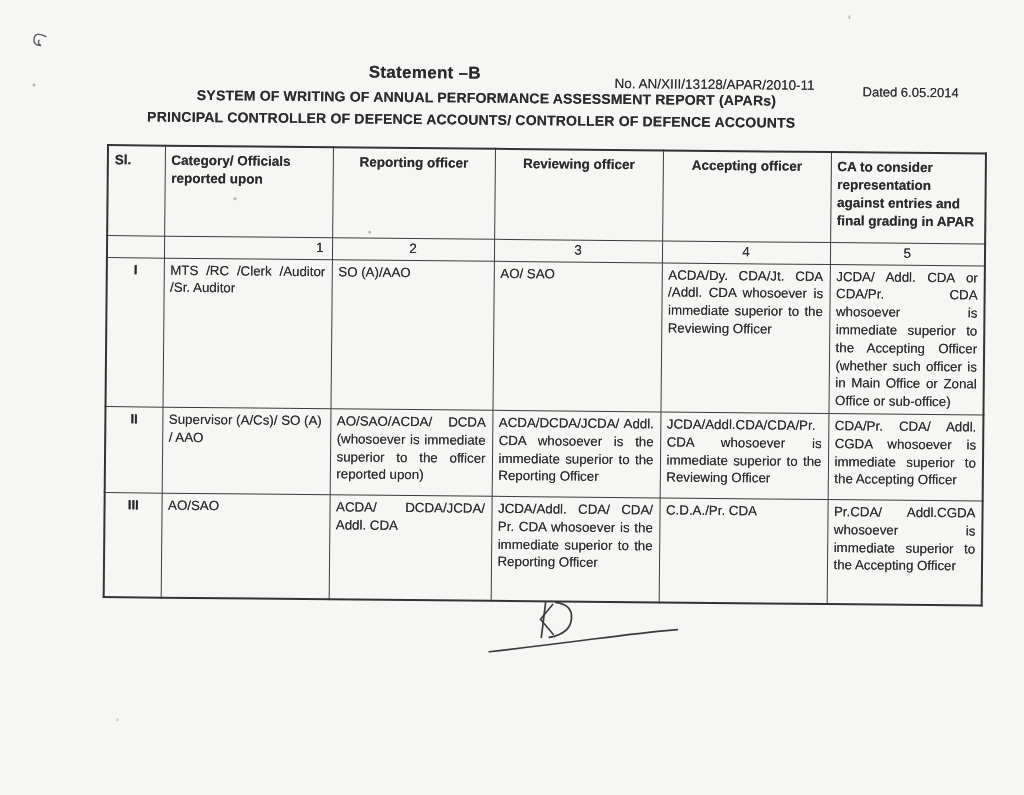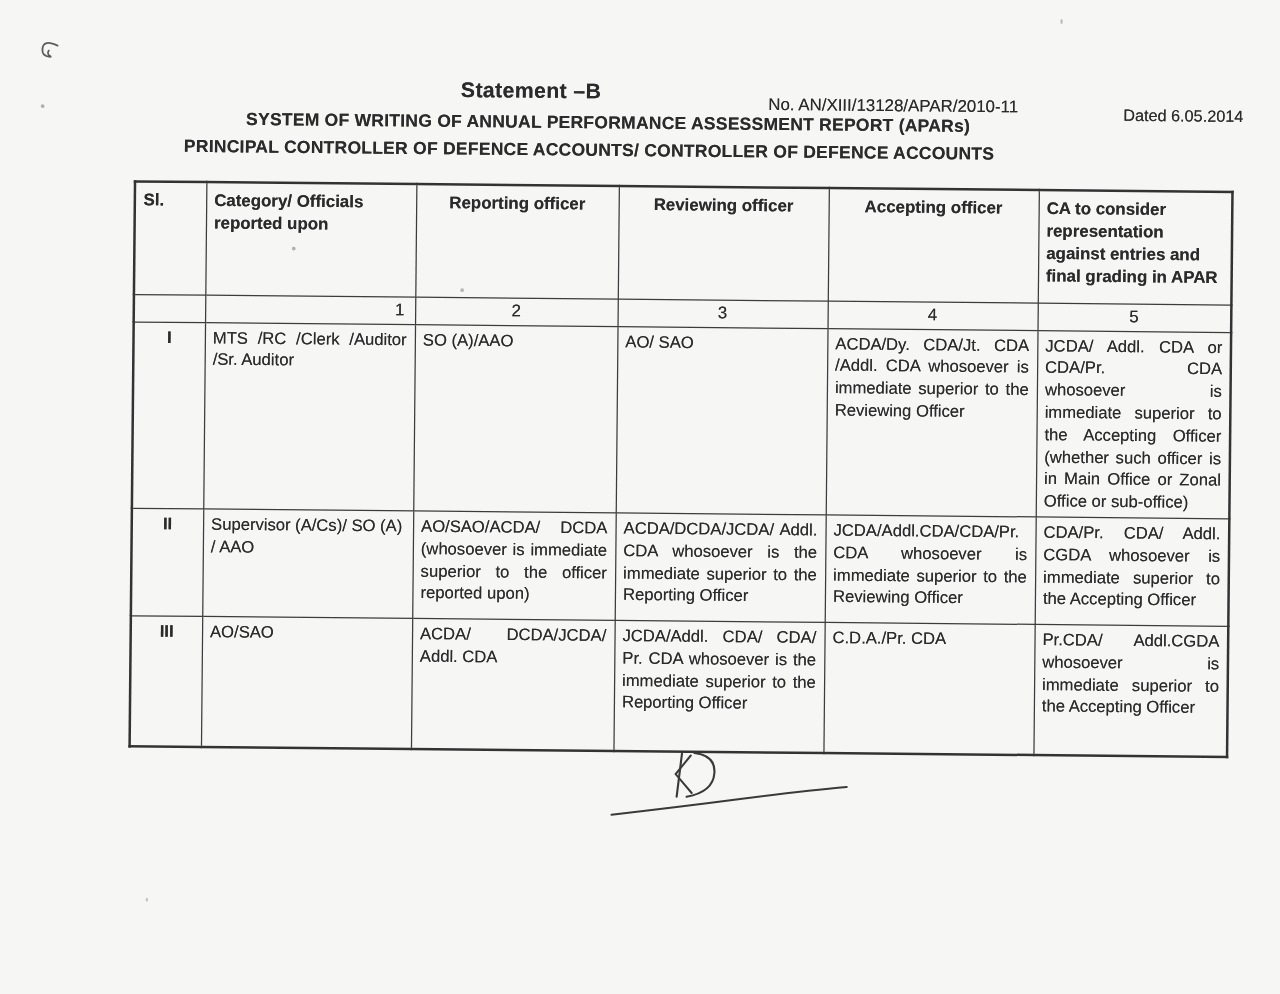--- a/index.html
+++ b/index.html
@@ -12,21 +12,21 @@
   .scan{
     position:absolute;inset:0;
     transform:rotate(0.55deg);
     transform-origin:50% 45%;
   }
   .txt{ text-shadow:0 0 0.4px rgba(45,45,45,.75); }
 
   
   .stmt-title{position:absolute;left:366px;top:64px;font-size:17px;font-weight:bold;letter-spacing:.3px;}
   .ref-no{position:absolute;left:612px;top:75px;font-size:13.5px;}
-  .date-line{position:absolute;left:896px;top:81px;font-size:13px;}
+  .date-line{position:absolute;left:860px;top:81px;font-size:13px;}
   .head-line1{position:absolute;left:0;top:90px;width:968px;text-align:center;font-size:14px;font-weight:bold;letter-spacing:.2px;}
   .head-line2{position:absolute;left:0;top:112px;width:938px;text-align:center;font-size:14px;font-weight:bold;letter-spacing:.2px;}
 
   
   table.apar{
     position:absolute;left:105px;top:148px;
     width:878px;border-collapse:collapse;table-layout:fixed;
     font-size:13.3px;line-height:1.34;
   }
   table.apar td, table.apar th{

